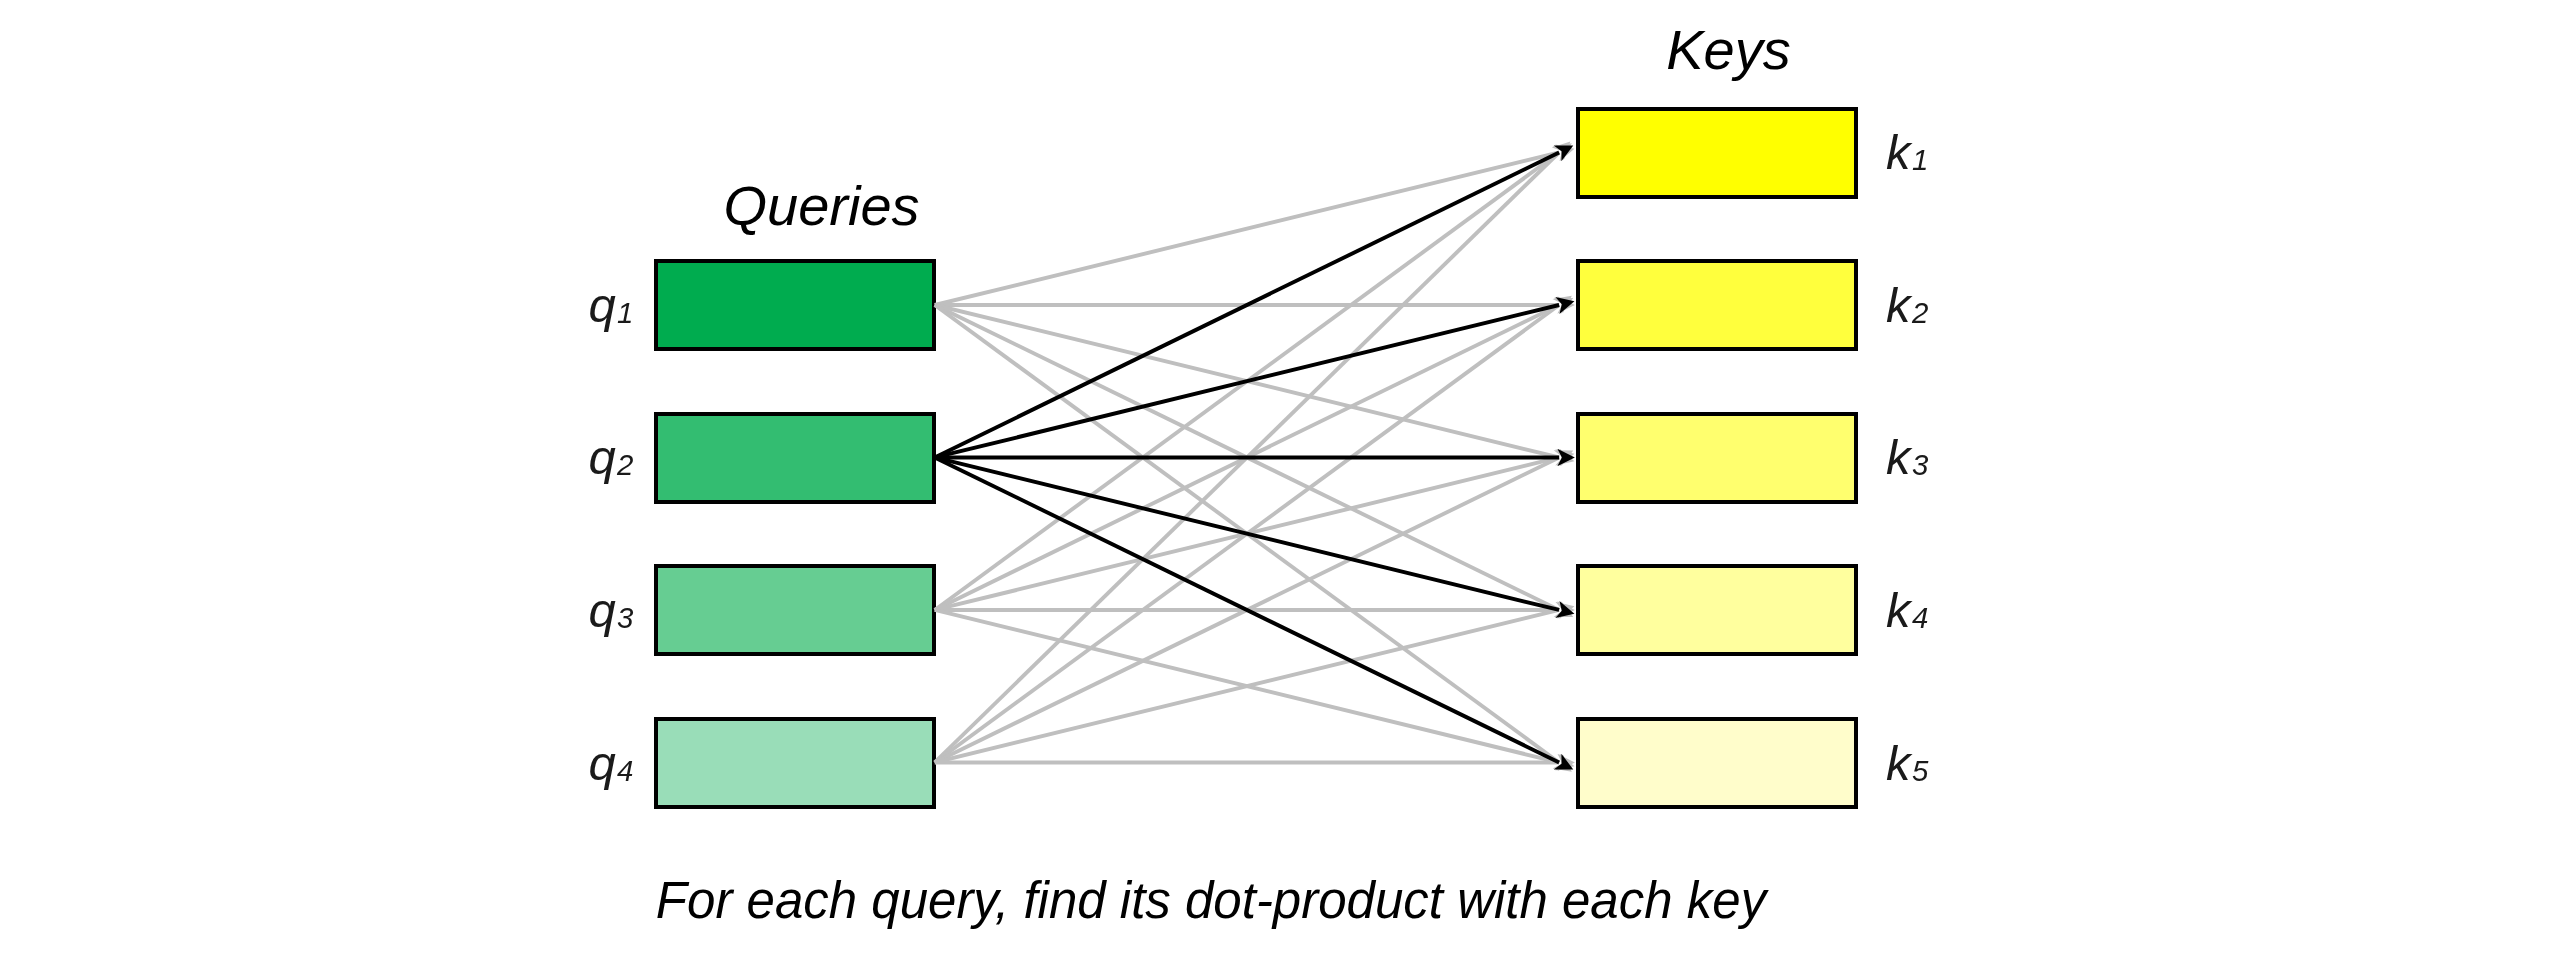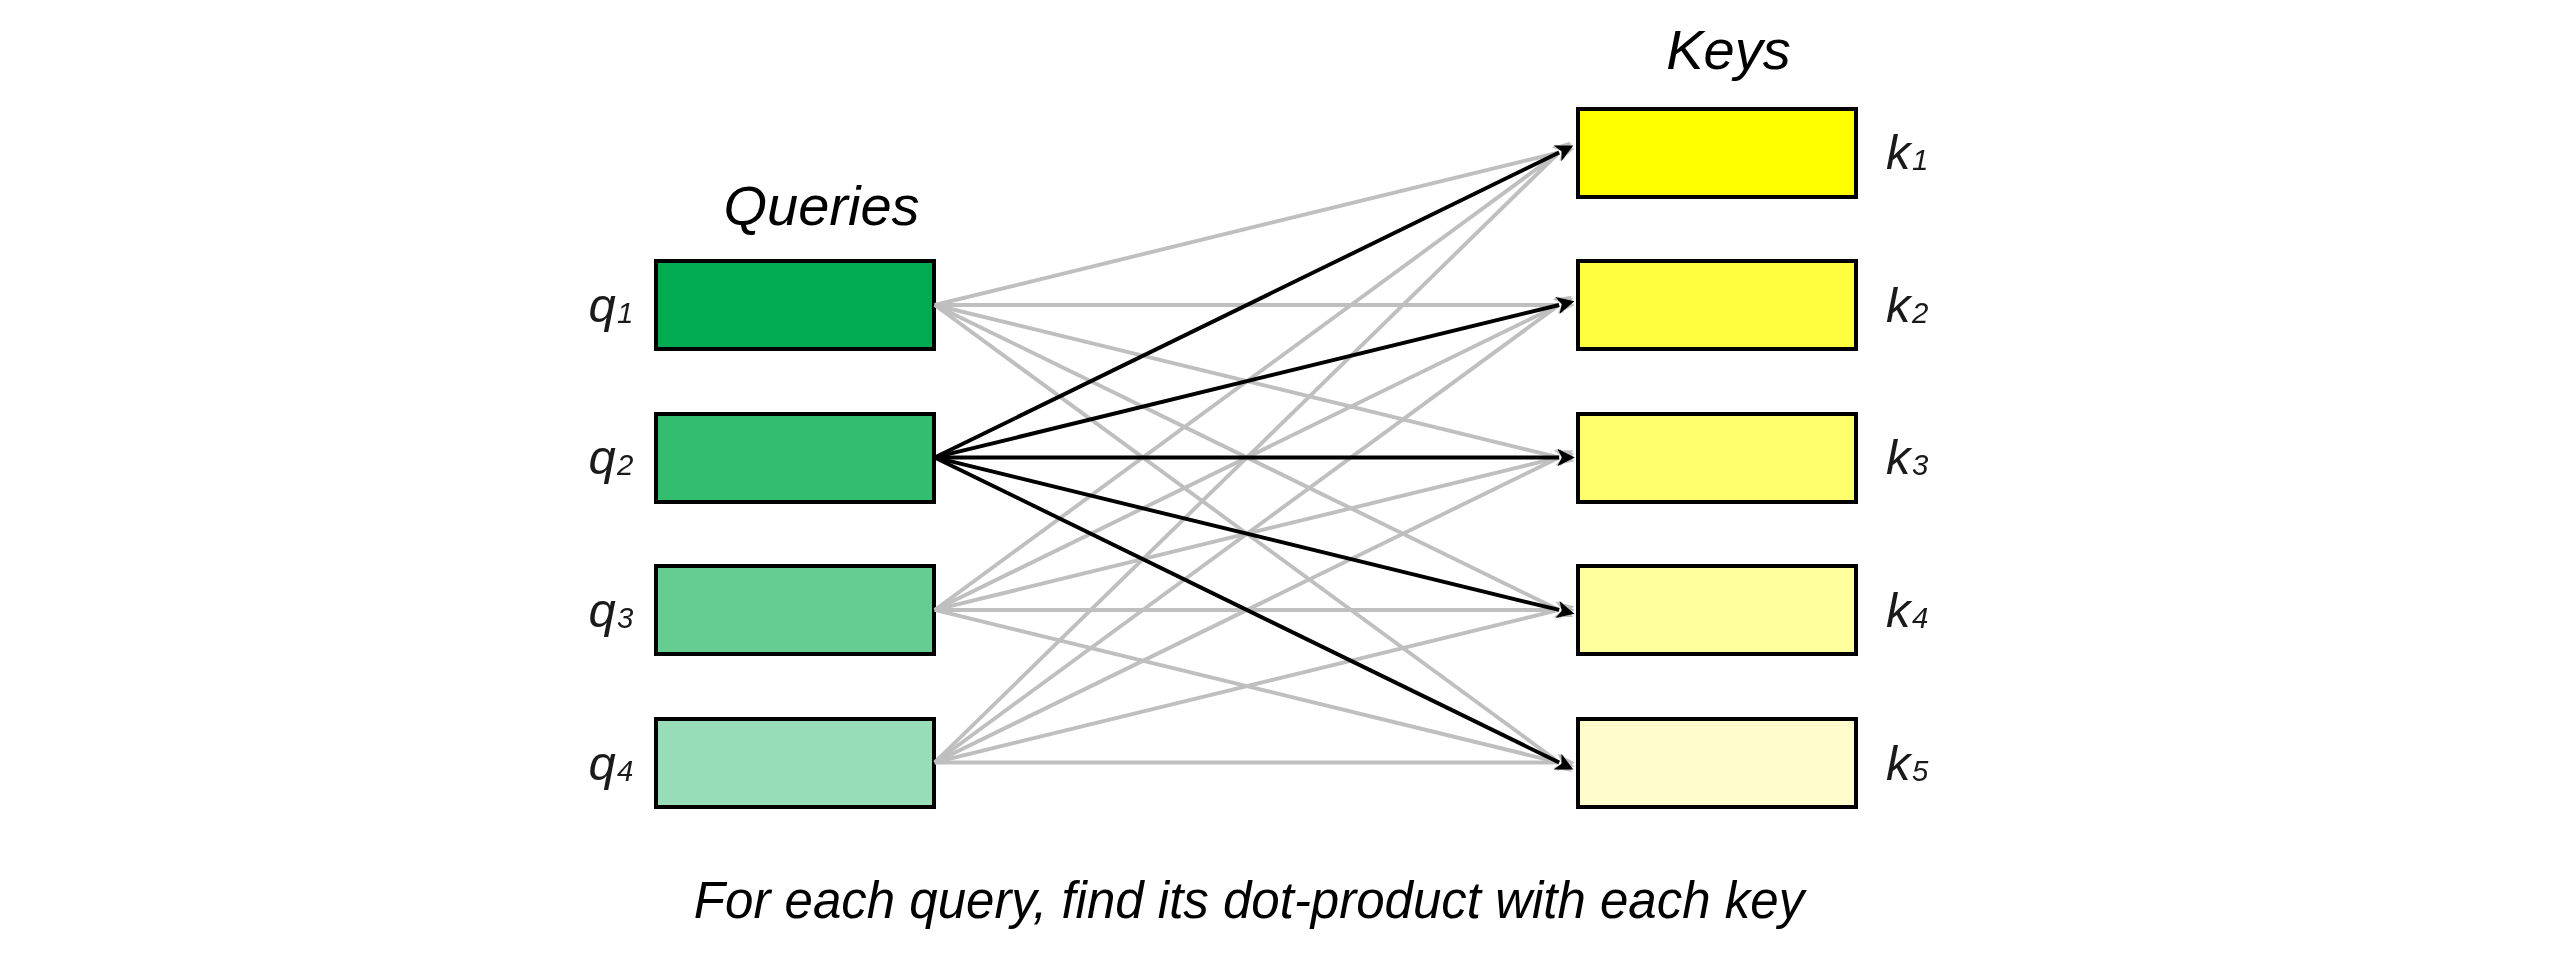--- a/index.html
+++ b/index.html
@@ -54,21 +54,21 @@
   }
   #arrow-layer {
     position: absolute;
     left: 0; top: 0;
     width: 2576px; height: 959px;
     z-index: 2;
     pointer-events: none;
   }
   #caption {
     position: absolute;
-    left: 656px; top: 871px;
+    left: 618px; top: 871px;
     width: 1186px;
     text-align: center;
     font-style: italic;
     font-size: 51px;
     color: #000000;
     white-space: nowrap;
   }
 </style>
 </head>
 <body>

